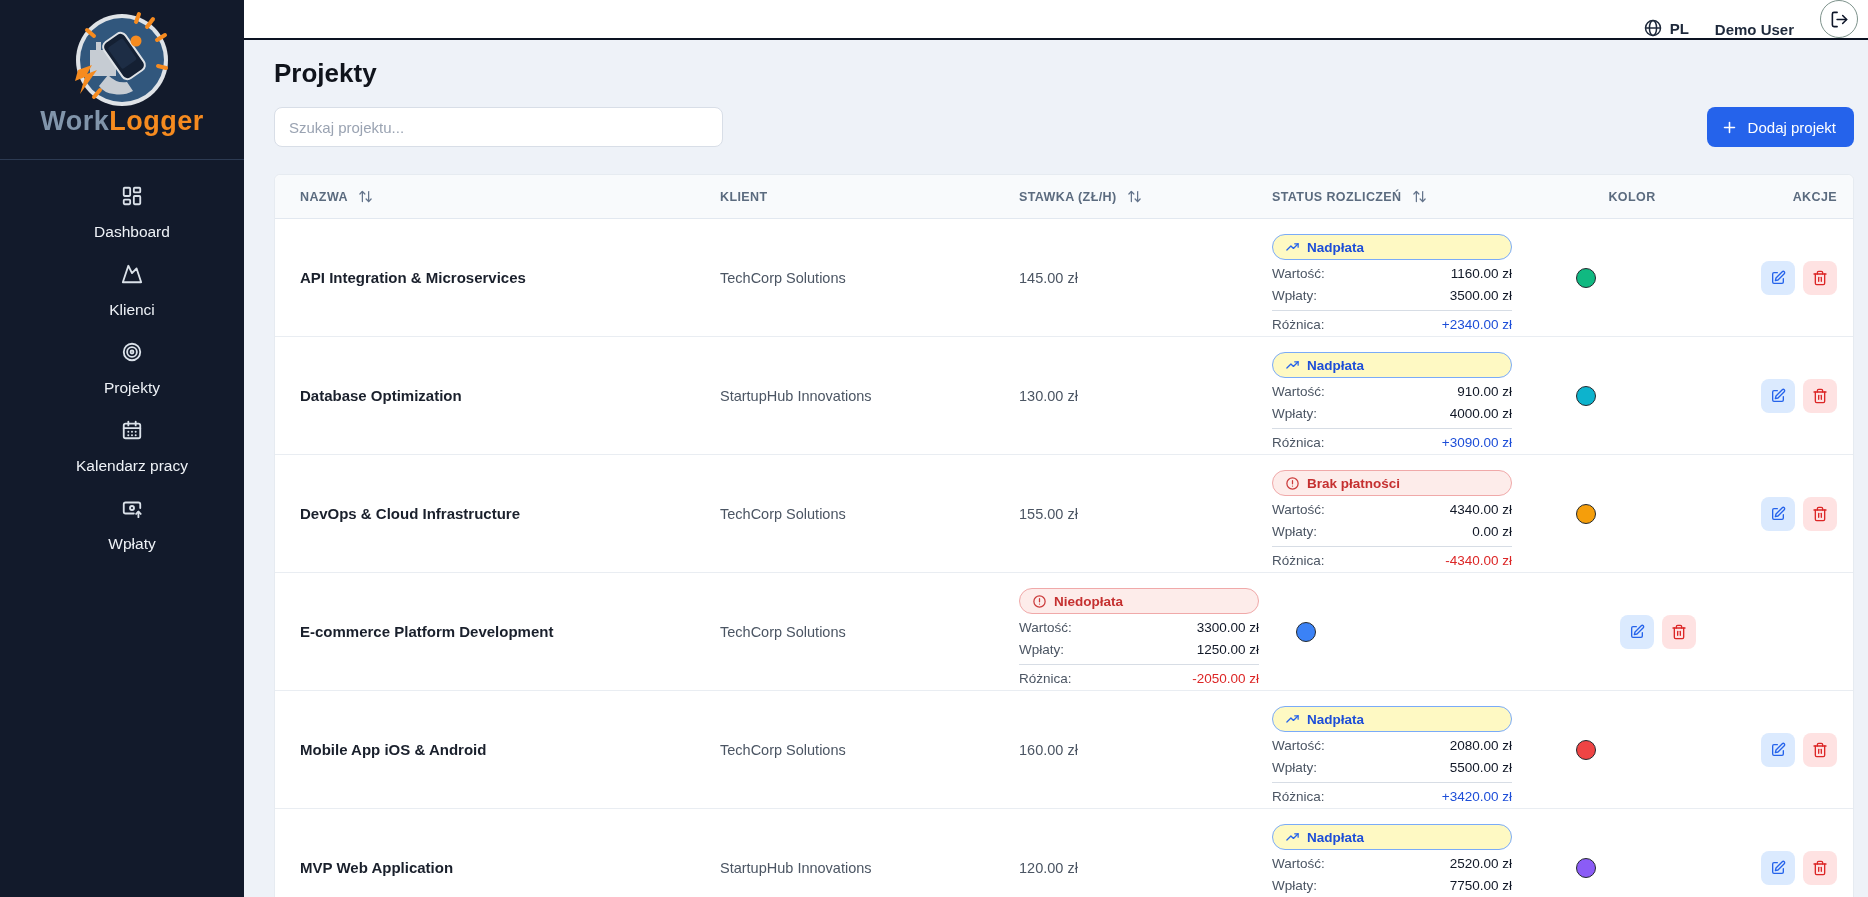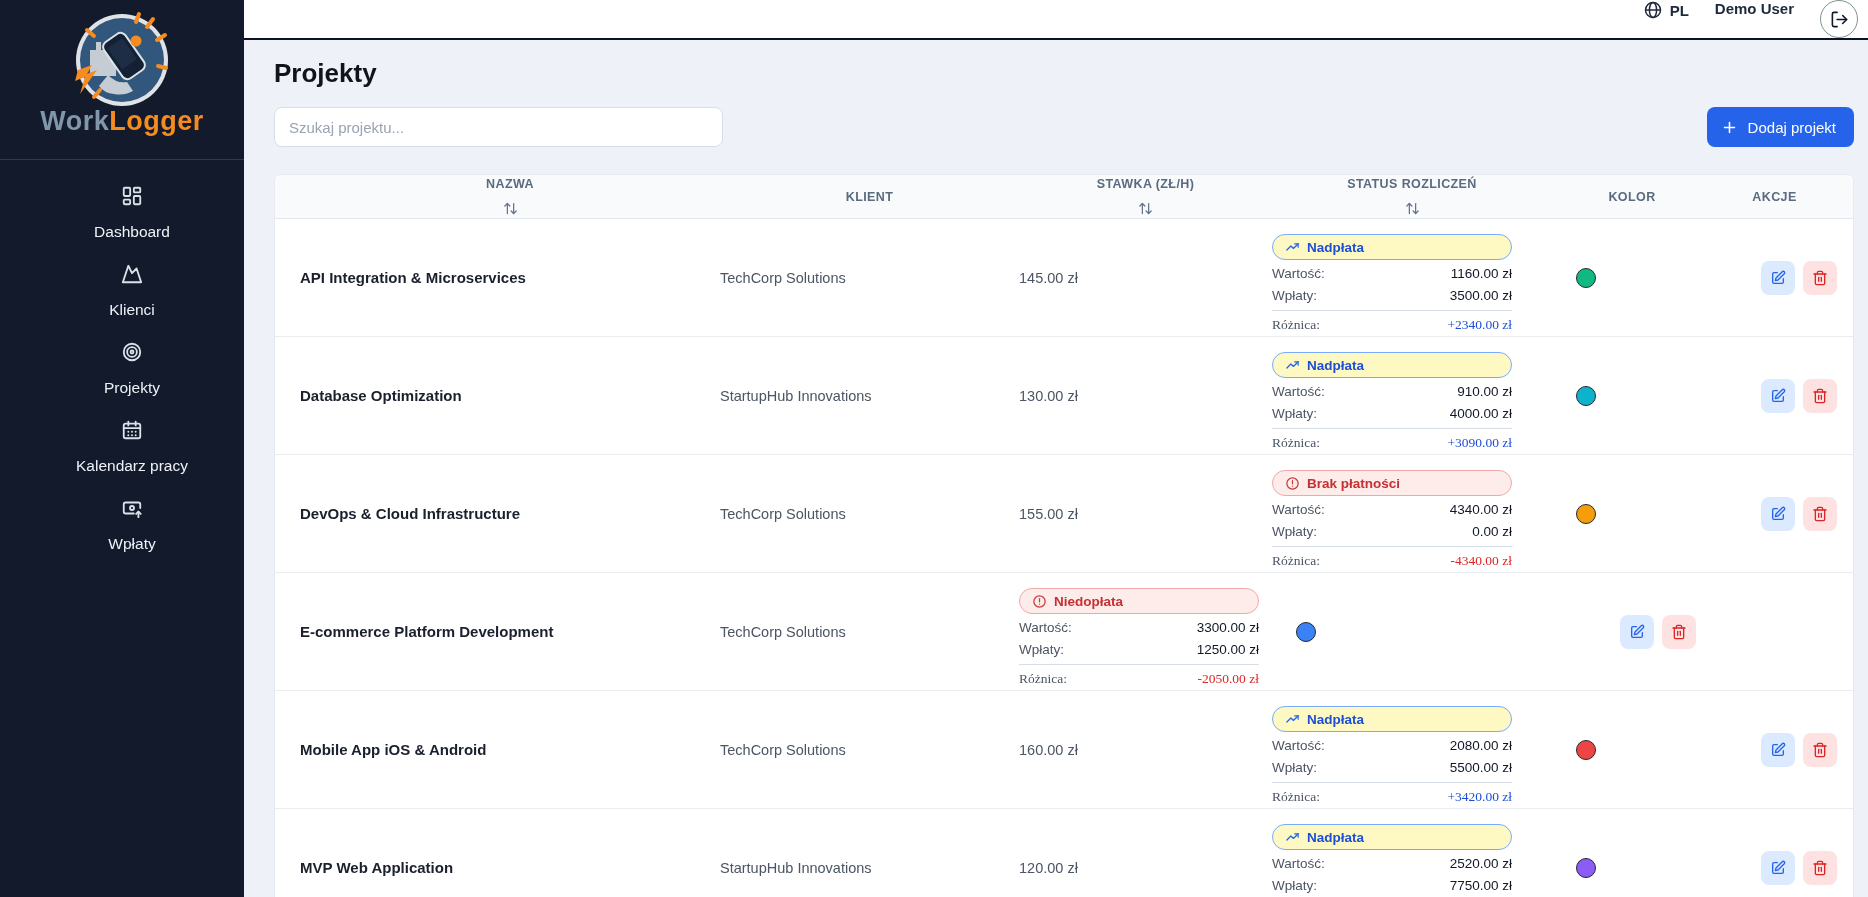--- a/index.html
+++ b/index.html
@@ -15,21 +15,21 @@
   .brand-logger { color:#f68b1f; }
   .side-divider { border-bottom:1px solid #2c3a52; margin-top:22px; }
   .nav { padding-top:14px; }
   .nav-item { display:flex; align-items:center; gap:16px; padding:11px 0 11px 20px; cursor:pointer;flex-direction:column; }
   .nav-item svg { width:22px; height:22px; stroke:#dbe2ea; fill:none; stroke-width:2; stroke-linecap:round; stroke-linejoin:round; }
   .nav-item span.lbl { font-size:15.5px; color:#eef2f7; }
 
   
   .main { flex:1; display:flex; flex-direction:column; }
   .topbar { height:44px; background:#ffffff; border-bottom:2px solid #0c1322;
-    display:flex; align-items:flex-start; justify-content:flex-end; gap:26px; padding-right:10px; }
+    display:flex; align-items:flex-end; justify-content:flex-end; gap:26px; padding-right:10px; }
   .lang { display:flex; align-items:center; gap:7px; cursor:pointer; }
   .lang svg { width:20px; height:20px; stroke:#1e293b; fill:none; stroke-width:1.8; }
   .lang span, .user { font-size:15px; font-weight:700; color:#1e293b; }
   .logout-btn { width:38px; height:38px; border-radius:50%; background:#fff; border:1px solid #7e938c;
     display:flex; align-items:center; justify-content:center; cursor:pointer; }
   .logout-btn svg { width:19px; height:19px; stroke:#0f172a; fill:none; stroke-width:2; stroke-linecap:round; stroke-linejoin:round; }
 
   
   .content { flex:1; padding:0 14px 0 30px; }
   h1.page-title { font-size:26px; font-weight:700; color:#10141c; margin-top:18px; }
@@ -38,21 +38,21 @@
     padding:0 14px; font-size:15px; color:#1f2937; outline:none; font-family:"Liberation Sans",sans-serif; }
   .search-input::placeholder { color:#9aa3b2; }
   .add-btn { height:40px; padding:0 18px 0 14px; background:#2563eb; color:#fff; border:none; border-radius:8px;
     font-size:15px; display:flex; align-items:center; gap:10px; cursor:pointer; font-family:"Liberation Sans",sans-serif; }
   .add-btn svg { width:17px; height:17px; stroke:#fff; stroke-width:2.2; stroke-linecap:round; }
 
   
   .table { margin-top:27px; background:#fff; border:1px solid #e6ebf1; border-radius:6px 6px 0 0; }
   .thead, .trow { display:grid; grid-template-columns:445px 299px 253px 280px 160px 1fr; }
   .thead { background:#f8fafc; border-bottom:1px solid #e2e8f0; height:44px; align-items:center; border-radius:6px 6px 0 0; }
-  .th { font-size:12.5px; font-weight:700; color:#5b6b7f; letter-spacing:.4px; display:flex; align-items:center; gap:10px;flex-direction:column; }
+  .th { font-size:12.5px; font-weight:700; color:#5b6b7f; letter-spacing:.4px; display:flex; align-items:center; gap:10px; }
   .th.c-name { padding-left:25px; }
   .th.c-kolor { justify-content:center; }
   .th.c-akcje { justify-content:flex-end; padding-right:16px; }
   .th svg.sort { width:15px; height:15px; stroke:#64748b; fill:none; stroke-width:2; stroke-linecap:round; stroke-linejoin:round; }
   .trow { border-bottom:1px solid #e9edf2; height:118px; }
   .cell { display:flex; align-items:center; font-size:14.5px; color:#4b5563; }
   .cell.c-name { padding-left:25px; font-weight:700; font-size:15px; color:#1a202c; }
   .cell.c-status { display:block; padding-top:15px; }
   .status-block { width:240px; }
   .badge { height:26px; border-radius:13px; display:flex; align-items:center; gap:7px; padding-left:12px;
@@ -60,21 +60,21 @@
   .badge svg { width:15px; height:15px; fill:none; stroke-width:2; stroke-linecap:round; stroke-linejoin:round; }
   .badge.blue { background:#fef9c3; border:1px solid #7aabf8; color:#1d4ed8; }
   .badge.blue svg { stroke:#2563eb; }
   .badge.red  { background:#fdecea; border:1px solid #f0a9a9; color:#c53030; }
   .badge.red svg { stroke:#cb3a3a; }
   .badge .icon-alert { display:none; }
   .badge.red .icon-alert { display:inline; }
   .kv { display:flex; justify-content:space-between; font-size:13.5px; margin-top:5px; line-height:17px; }
   .kv .k { color:#4b5563; }
   .kv .v { color:#111827; }
-  .kv.total { border-top:1px solid #d7dde5; margin-top:6px; padding-top:5px;font-family:Liberation Serif, serif; }
+  .kv.total { border-top:1px solid #d7dde5; margin-top:6px; padding-top:5px; }
   .kv.total .v.blue { color:#1d4ed8; }
   .kv.total .v.red { color:#dc2626; }
   .cell.c-kolor { padding-left:24px; }
   .dot { width:20px; height:20px; border-radius:50%; border:1.6px solid #24292e; display:inline-block; }
   .cell.c-akcje { justify-content:flex-end; gap:8px; padding-right:16px; }
   .icon-btn { width:34px; height:34px; border-radius:8px; border:none; display:flex; align-items:center;
     justify-content:center; cursor:pointer; }
   .icon-btn svg { width:16px; height:16px; fill:none; stroke-width:2; stroke-linecap:round; stroke-linejoin:round; }
   .icon-btn.edit { background:#dbeafe; } .icon-btn.edit svg { stroke:#2563eb; }
   .icon-btn.del  { background:#fee2e2; } .icon-btn.del svg { stroke:#dc2626; }

